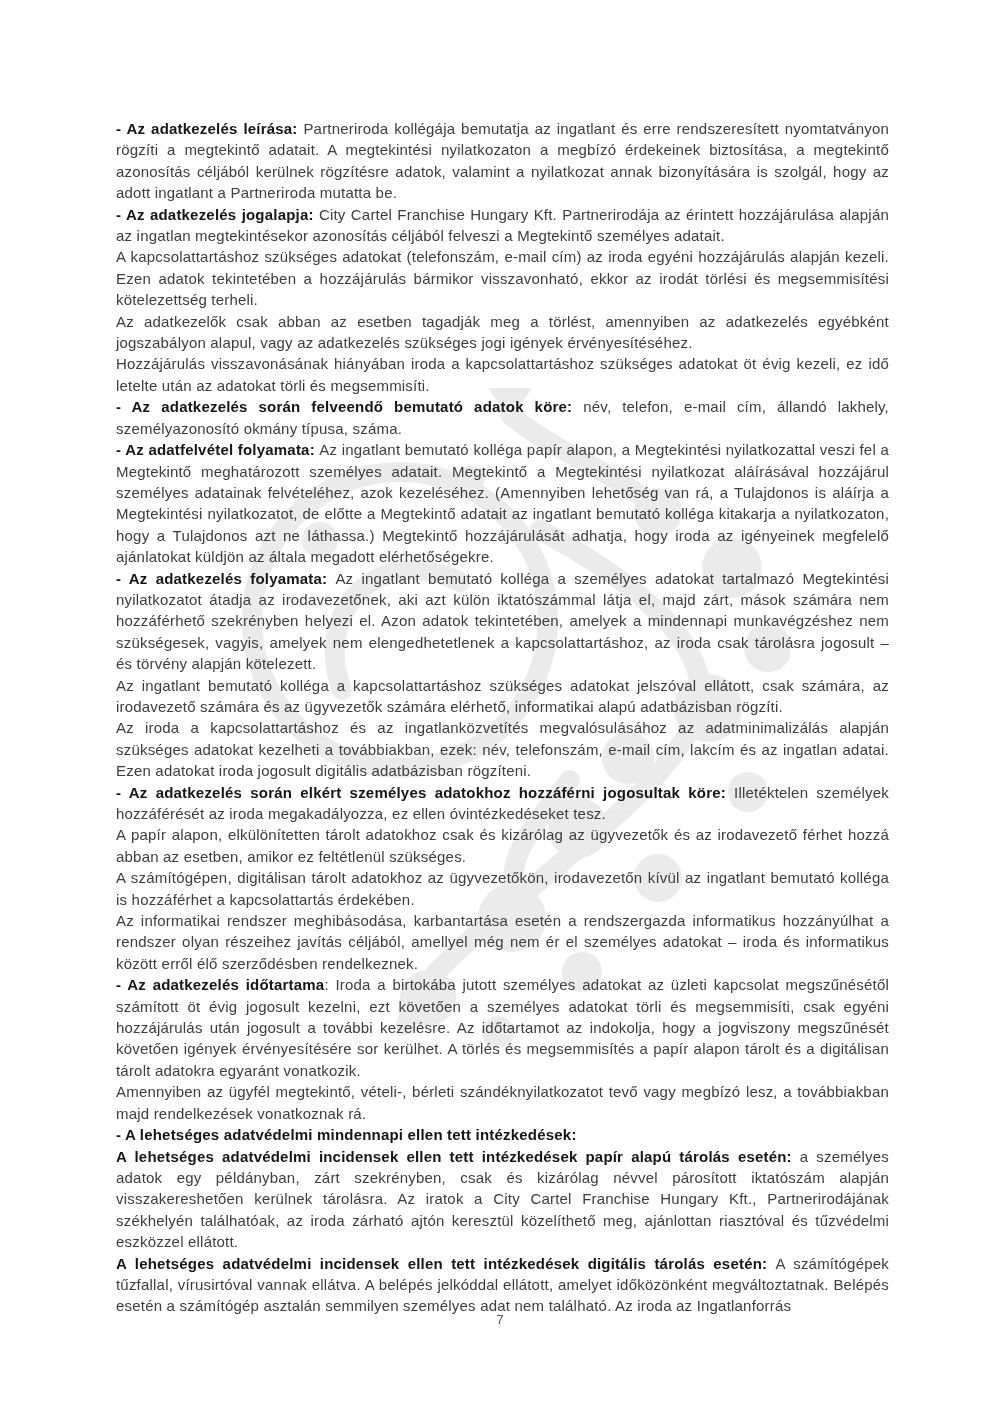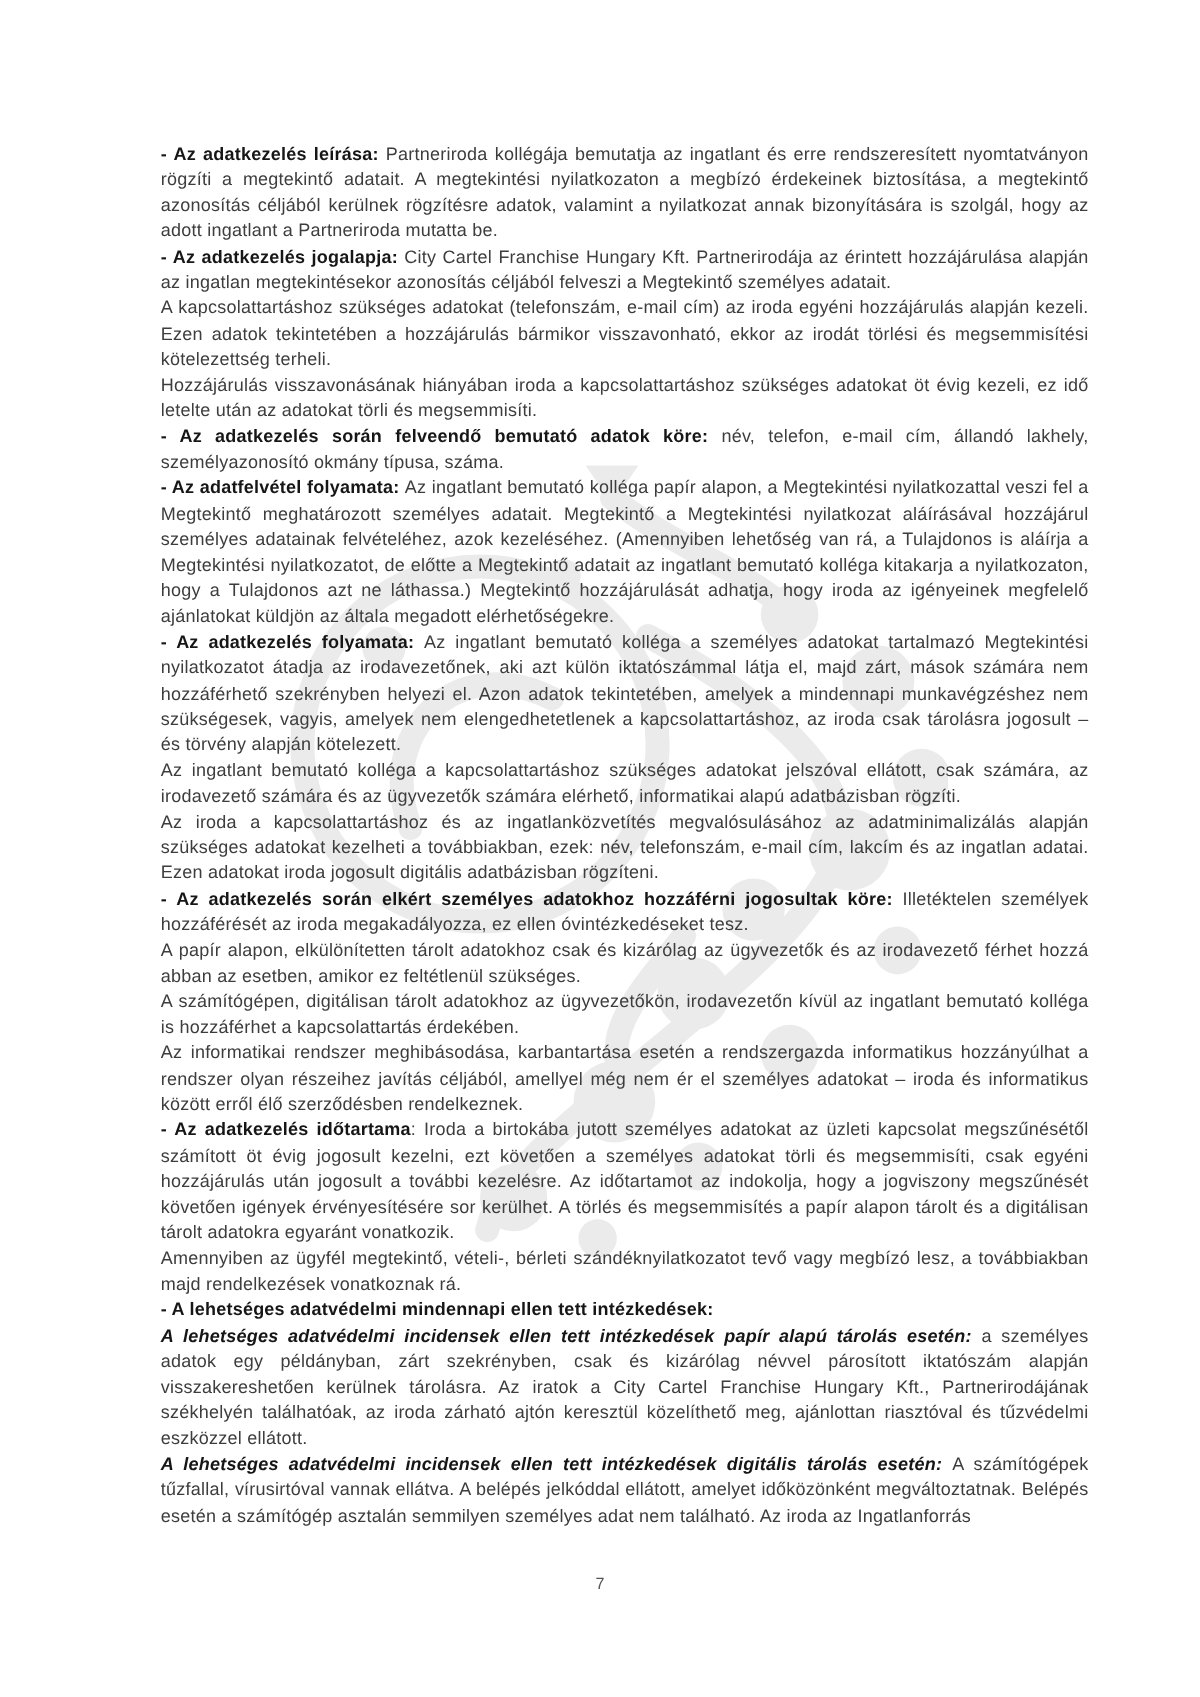--- a/index.html
+++ b/index.html
@@ -19,41 +19,40 @@
     position: absolute;
     left: 230px;
     top: 360px;
     width: 560px;
     height: 720px;
     color: var(--watermark-color, #ebebeb);
     z-index: 0;
   }
   .content {
     position: absolute;
-    left: 134px;
+    left: 116px;
     top: 118px;
     width: 773px;
     z-index: 1;
     font-size: 15px;
     line-height: 21.4px;
     letter-spacing: 0.2px;
     color: var(--body-text, #3d3d3d);
     text-align: justify;
   }
   .content p {
     margin: 0;
     padding: 0;
   }
   .seg-bold {
     font-weight: 700;
     color: var(--heading-text, #161616);
   }
   .seg-bolditalic {
     font-weight: 700;
-    font-style: italic;
     color: var(--heading-text, #161616);
     margin-top: 14px;
   }
   .seg-normal {
     font-weight: 400;
   }
   .page-number {
     position: absolute;
     left: 0;
     top: 1312px;
@@ -93,20 +92,21 @@
       <circle cx="268" cy="672" r="16"></circle>
       <circle cx="90" cy="180" r="18"></circle>
       <circle cx="240" cy="120" r="14"></circle>
     </g>
   </svg>
 
   <div class="content">
       <p><span class="seg-bold">- Az adatkezelés leírása: </span><span class="seg-normal">Partneriroda kollégája bemutatja az ingatlant és erre rendszeresített nyomtatványon rögzíti a megtekintő adatait. A megtekintési nyilatkozaton a megbízó érdekeinek biztosítása, a megtekintő azonosítás céljából kerülnek rögzítésre adatok, valamint a nyilatkozat annak bizonyítására is szolgál, hogy az adott ingatlant a Partneriroda mutatta be.</span></p>
       <p><span class="seg-bold">- Az adatkezelés jogalapja: </span><span class="seg-normal">City Cartel Franchise Hungary Kft. Partnerirodája az érintett hozzájárulása alapján az ingatlan megtekintésekor azonosítás céljából felveszi a Megtekintő személyes adatait.</span></p>
       <p><span class="seg-normal">A kapcsolattartáshoz szükséges adatokat (telefonszám, e-mail cím) az iroda egyéni hozzájárulás alapján kezeli. Ezen adatok tekintetében a hozzájárulás bármikor visszavonható, ekkor az irodát törlési és megsemmisítési kötelezettség terheli.</span></p>
+      <p><span class="seg-normal">Az adatkezelők csak abban az esetben tagadják meg a törlést, amennyiben az adatkezelés egyébként jogszabályon alapul, vagy az adatkezelés szükséges jogi igények érvényesítéséhez.</span></p>
       <p><span class="seg-normal">Hozzájárulás visszavonásának hiányában iroda a kapcsolattartáshoz szükséges adatokat öt évig kezeli, ez idő letelte után az adatokat törli és megsemmisíti.</span></p>
       <p><span class="seg-bold">- Az adatkezelés során felveendő bemutató adatok köre: </span><span class="seg-normal">név, telefon, e-mail cím, állandó lakhely, személyazonosító okmány típusa, száma.</span></p>
       <p><span class="seg-bold">- Az adatfelvétel folyamata: </span><span class="seg-normal">Az ingatlant bemutató kolléga papír alapon, a Megtekintési nyilatkozattal veszi fel a Megtekintő meghatározott személyes adatait. Megtekintő a Megtekintési nyilatkozat aláírásával hozzájárul személyes adatainak felvételéhez, azok kezeléséhez. (Amennyiben lehetőség van rá, a Tulajdonos is aláírja a Megtekintési nyilatkozatot, de előtte a Megtekintő adatait az ingatlant bemutató kolléga kitakarja a nyilatkozaton, hogy a Tulajdonos azt ne láthassa.) Megtekintő hozzájárulását adhatja, hogy iroda az igényeinek megfelelő ajánlatokat küldjön az általa megadott elérhetőségekre.</span></p>
       <p><span class="seg-bold">- Az adatkezelés folyamata: </span><span class="seg-normal">Az ingatlant bemutató kolléga a személyes adatokat tartalmazó Megtekintési nyilatkozatot átadja az irodavezetőnek, aki azt külön iktatószámmal látja el, majd zárt, mások számára nem hozzáférhető szekrényben helyezi el. Azon adatok tekintetében, amelyek a mindennapi munkavégzéshez nem szükségesek, vagyis, amelyek nem elengedhetetlenek a kapcsolattartáshoz, az iroda csak tárolásra jogosult – és törvény alapján kötelezett.</span></p>
       <p><span class="seg-normal">Az ingatlant bemutató kolléga a kapcsolattartáshoz szükséges adatokat jelszóval ellátott, csak számára, az irodavezető számára és az ügyvezetők számára elérhető, informatikai alapú adatbázisban rögzíti.</span></p>
       <p><span class="seg-normal">Az iroda a kapcsolattartáshoz és az ingatlanközvetítés megvalósulásához az adatminimalizálás alapján szükséges adatokat kezelheti a továbbiakban, ezek: név, telefonszám, e-mail cím, lakcím és az ingatlan adatai. Ezen adatokat iroda jogosult digitális adatbázisban rögzíteni.</span></p>
       <p><span class="seg-bold">- Az adatkezelés során elkért személyes adatokhoz hozzáférni jogosultak köre: </span><span class="seg-normal">Illetéktelen személyek hozzáférését az iroda megakadályozza, ez ellen óvintézkedéseket tesz.</span></p>
       <p><span class="seg-normal">A papír alapon, elkülönítetten tárolt adatokhoz csak és kizárólag az ügyvezetők és az irodavezető  férhet hozzá abban az esetben, amikor ez feltétlenül szükséges.</span></p>
       <p><span class="seg-normal">A számítógépen, digitálisan tárolt adatokhoz az ügyvezetőkön, irodavezetőn kívül az ingatlant bemutató kolléga is hozzáférhet a kapcsolattartás érdekében.</span></p>
       <p><span class="seg-normal">Az informatikai rendszer meghibásodása, karbantartása esetén a rendszergazda informatikus hozzányúlhat a rendszer olyan részeihez javítás céljából, amellyel még nem ér el személyes adatokat – iroda és informatikus között erről élő szerződésben rendelkeznek.</span></p>

